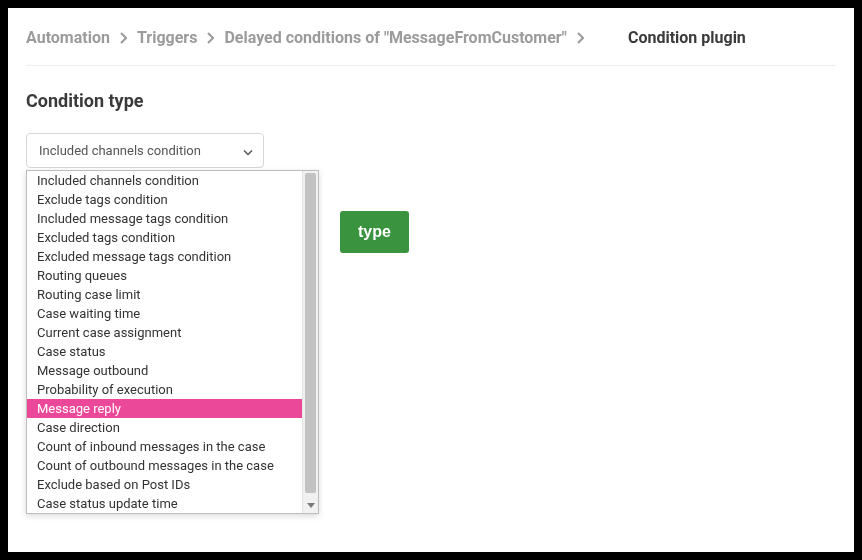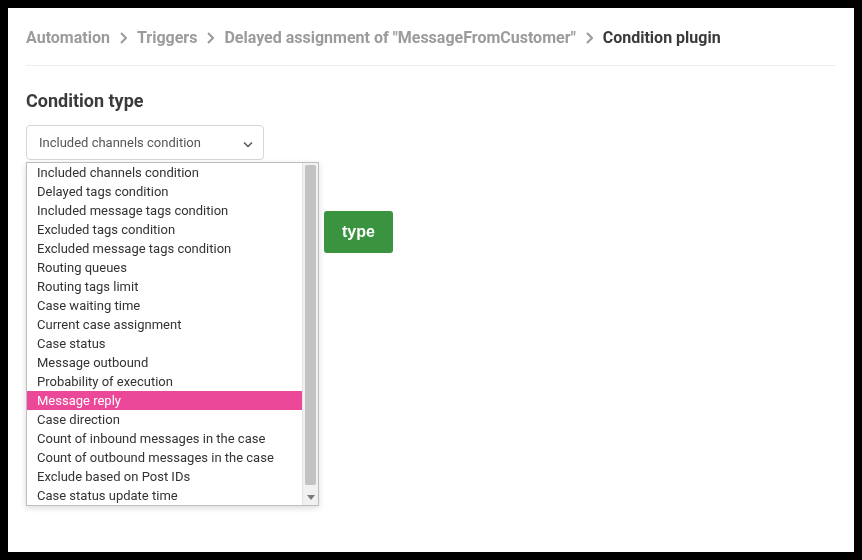--- a/index.html
+++ b/index.html
@@ -27,33 +27,34 @@
       color: #9b9b9b;
       border-bottom: 1px solid #eeeeee;
       padding-bottom: 18px;
       margin-bottom: 24px;
     }
     .breadcrumb .crumb {
       color: #9b9b9b;
     }
     .breadcrumb .crumb.active {
       color: #3a3a3a;
+      margin-left: 34px;
     }
     .breadcrumb .chev {
       color: #9b9b9b;
       font-size: 12px;
       display: inline-flex;
       align-items: center;
     }
     .breadcrumb .chev svg { width: 7px; height: 12px; }
     .section-title {
       font-size: 18px;
       font-weight: 700;
       color: #3a3a3a;
-      margin-bottom: 14px;
+      margin-bottom: 22px;
     }
     .select-wrap {
       position: relative;
       width: 238px;
     }
     .select-box {
       width: 100%;
       border: 1px solid #d6d6d6;
       border-radius: 4px;
       padding: 9px 34px 9px 12px;
@@ -122,21 +123,21 @@
       right: 0;
       height: 16px;
       display: flex;
       align-items: center;
       justify-content: center;
     }
     .scrollbar-arrow.down { bottom: 0; }
     .scrollbar-arrow svg { width: 8px; height: 5px; }
     .btn-primary {
       position: absolute;
-      left: 316px;
+      left: 332px;
       top: 203px;
       background: #3a933e;
       color: #fff;
       border: none;
       border-radius: 3px;
       padding: 12px 18px;
       font-size: 16px;
       font-weight: 700;
       cursor: pointer;
     }
@@ -152,21 +153,21 @@
       <svg viewBox="0 0 7 12" fill="none">
           <path d="M1 1l5 5-5 5" stroke="#9b9b9b" stroke-width="2"></path>
         </svg>
     </span>
     <span class="crumb">Triggers</span>
     <span class="chev">
       <svg viewBox="0 0 7 12" fill="none">
           <path d="M1 1l5 5-5 5" stroke="#9b9b9b" stroke-width="2"></path>
         </svg>
     </span>
-    <span class="crumb">Delayed assignment of "MessageFromCustomer"</span>
+    <span class="crumb">Delayed conditions of "MessageFromCustomer"</span>
     <span class="chev">
       <svg viewBox="0 0 7 12" fill="none">
           <path d="M1 1l5 5-5 5" stroke="#9b9b9b" stroke-width="2"></path>
         </svg>
     </span>
     <span class="crumb active">Condition plugin</span>
   </nav>
 
   <h2 class="section-title">Condition type</h2>
 
@@ -178,26 +179,26 @@
       <span class="caret">
         <svg viewBox="0 0 10 6" fill="none">
             <path d="M1 1l4 4 4-4" stroke="#555" stroke-width="1.5"></path>
           </svg>
       </span>
     </div>
 
     <div class="dropdown">
       <div class="dropdown-inner" id="options-container">
           <div class="option">Included channels condition</div>
-          <div class="option">Delayed tags condition</div>
+          <div class="option">Exclude tags condition</div>
           <div class="option">Included message tags condition</div>
           <div class="option">Excluded tags condition</div>
           <div class="option">Excluded message tags condition</div>
           <div class="option">Routing queues</div>
-          <div class="option">Routing tags limit</div>
+          <div class="option">Routing case limit</div>
           <div class="option">Case waiting time</div>
           <div class="option">Current case assignment</div>
           <div class="option">Case status</div>
           <div class="option">Message outbound</div>
           <div class="option">Probability of execution</div>
           <div class="option selected">Message reply</div>
           <div class="option">Case direction</div>
           <div class="option">Count of inbound messages in the case</div>
           <div class="option">Count of outbound messages in the case</div>
           <div class="option">Exclude based on Post IDs</div>

